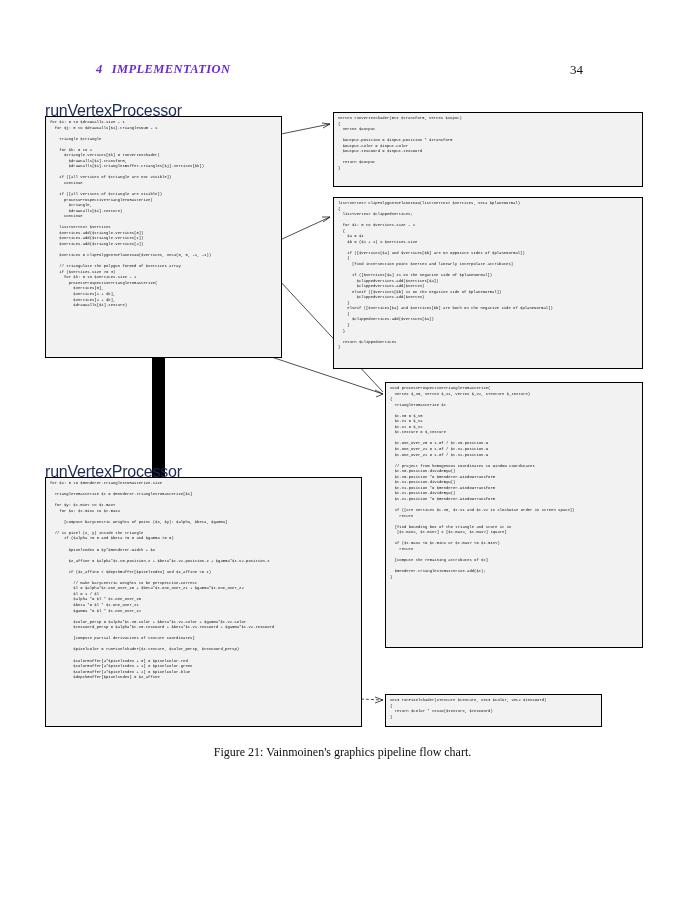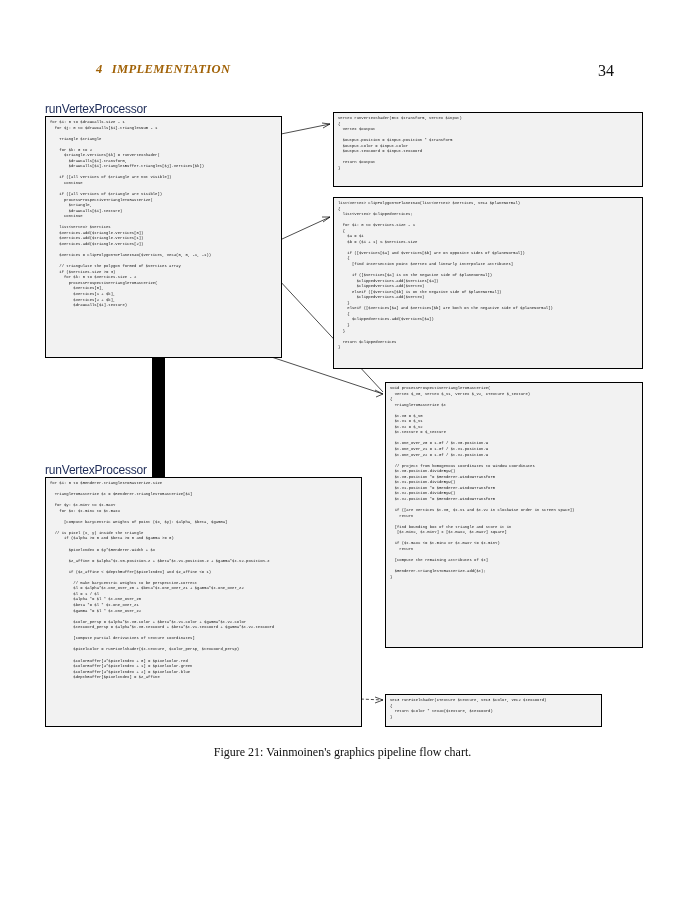--- a/index.html
+++ b/index.html
@@ -10,37 +10,37 @@
     width:685px;height:899px;
     background:#ffffff;
     overflow:hidden;
   }
   
   .hdr-title{
     position:absolute;left:96px;top:62px;
     font-family:"Liberation Serif", serif;
     font-style:italic;font-weight:700;
     font-size:12.5px;letter-spacing:.4px;
-    color:#a16207;white-space:nowrap;
+    color:#6d28d9;white-space:nowrap;
   }
   .hdr-title .secnum{font-style:italic;font-weight:700;margin-right:9px;}
   .hdr-page{
     position:absolute;left:570px;top:62px;
     font-family:"Liberation Serif", serif;
-    font-size:16px;color:#101010;margin-left:28px;
+    font-size:13px;color:#101010;
   }
 
   
   .figure{position:absolute;left:0;top:0;width:685px;height:899px;}
 
   
   .block-title{
     position:absolute;
     font-family:"Liberation Sans", sans-serif;
-    font-size:12px;font-weight:400;
+    font-size:16px;font-weight:400;
     color:#1d2b57;
     white-space:nowrap;
     letter-spacing:-0.2px;
   }
 
   
   .codebox{
     position:absolute;
     background:#f2f2f2;
     border:1px solid #000000;

